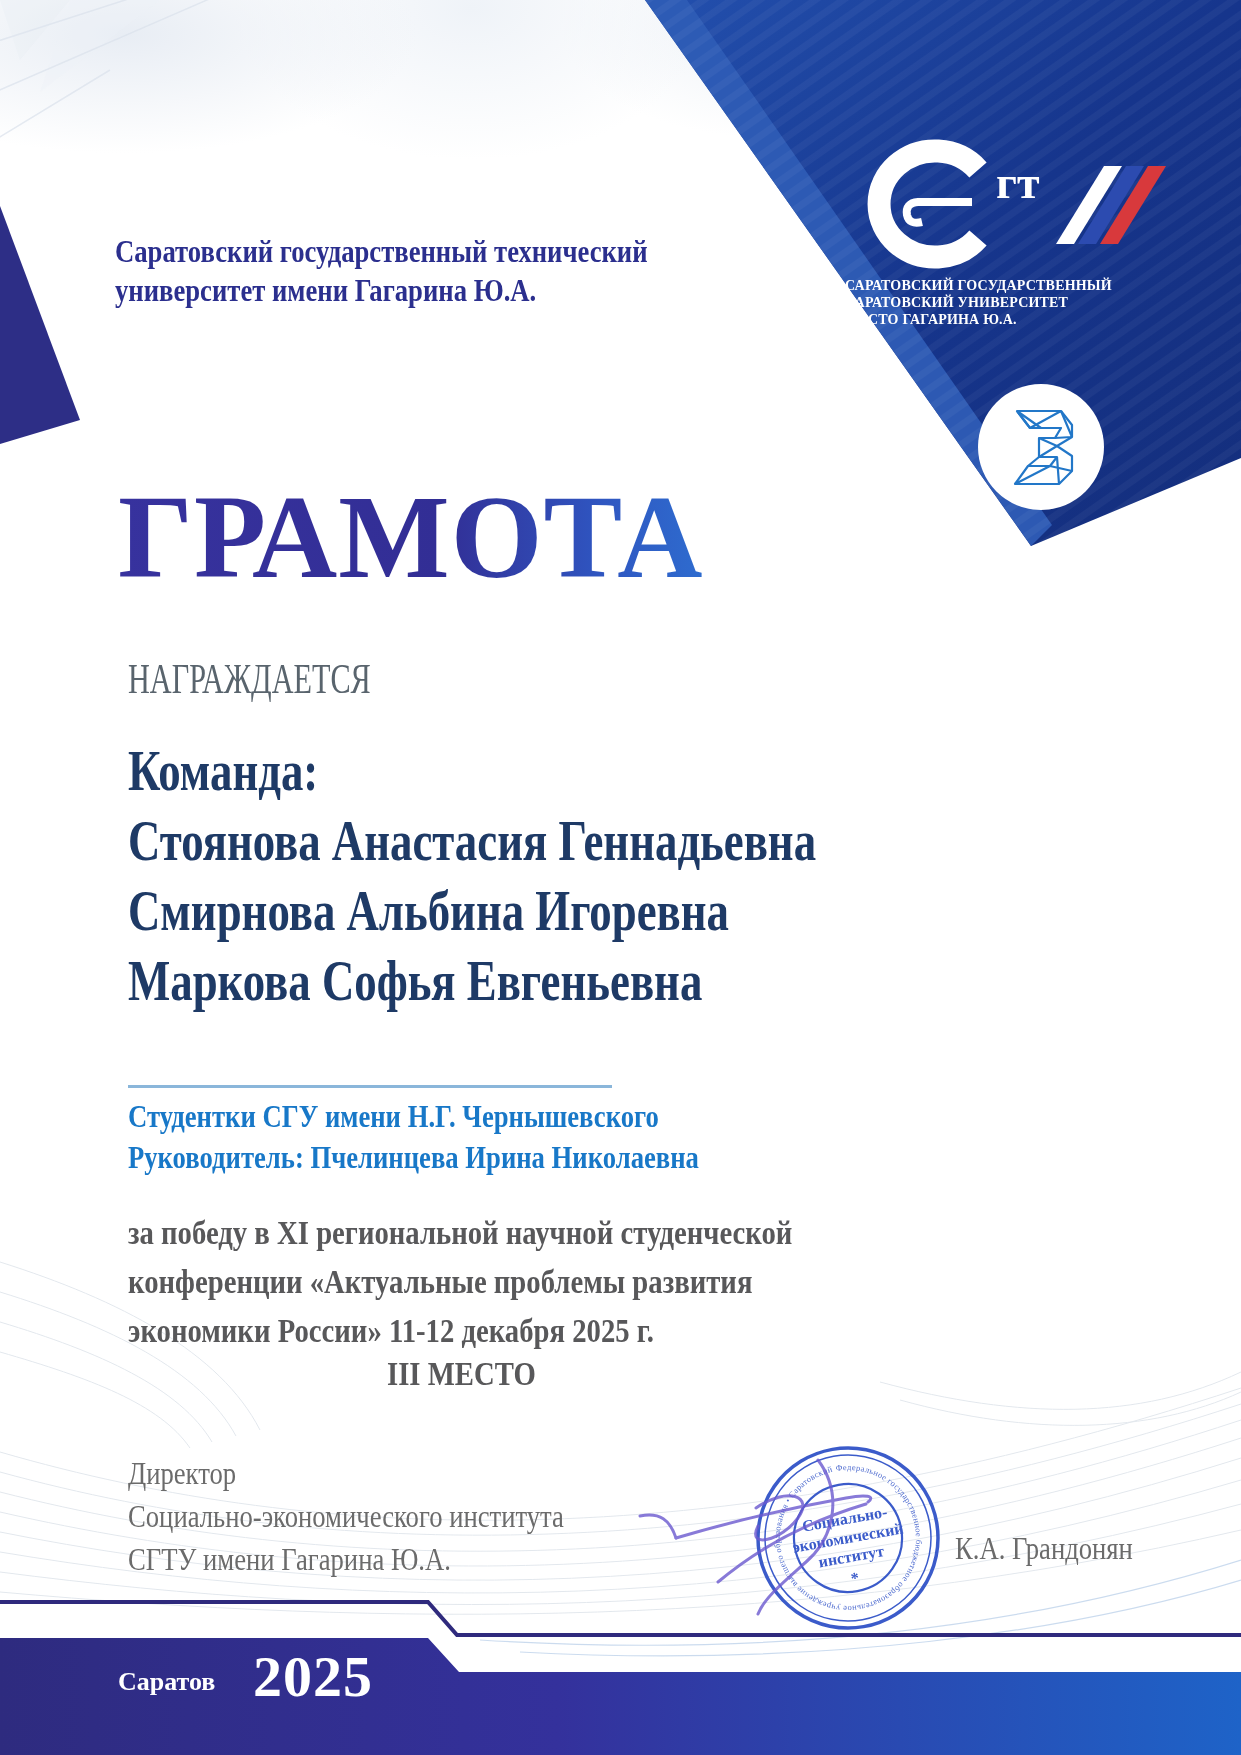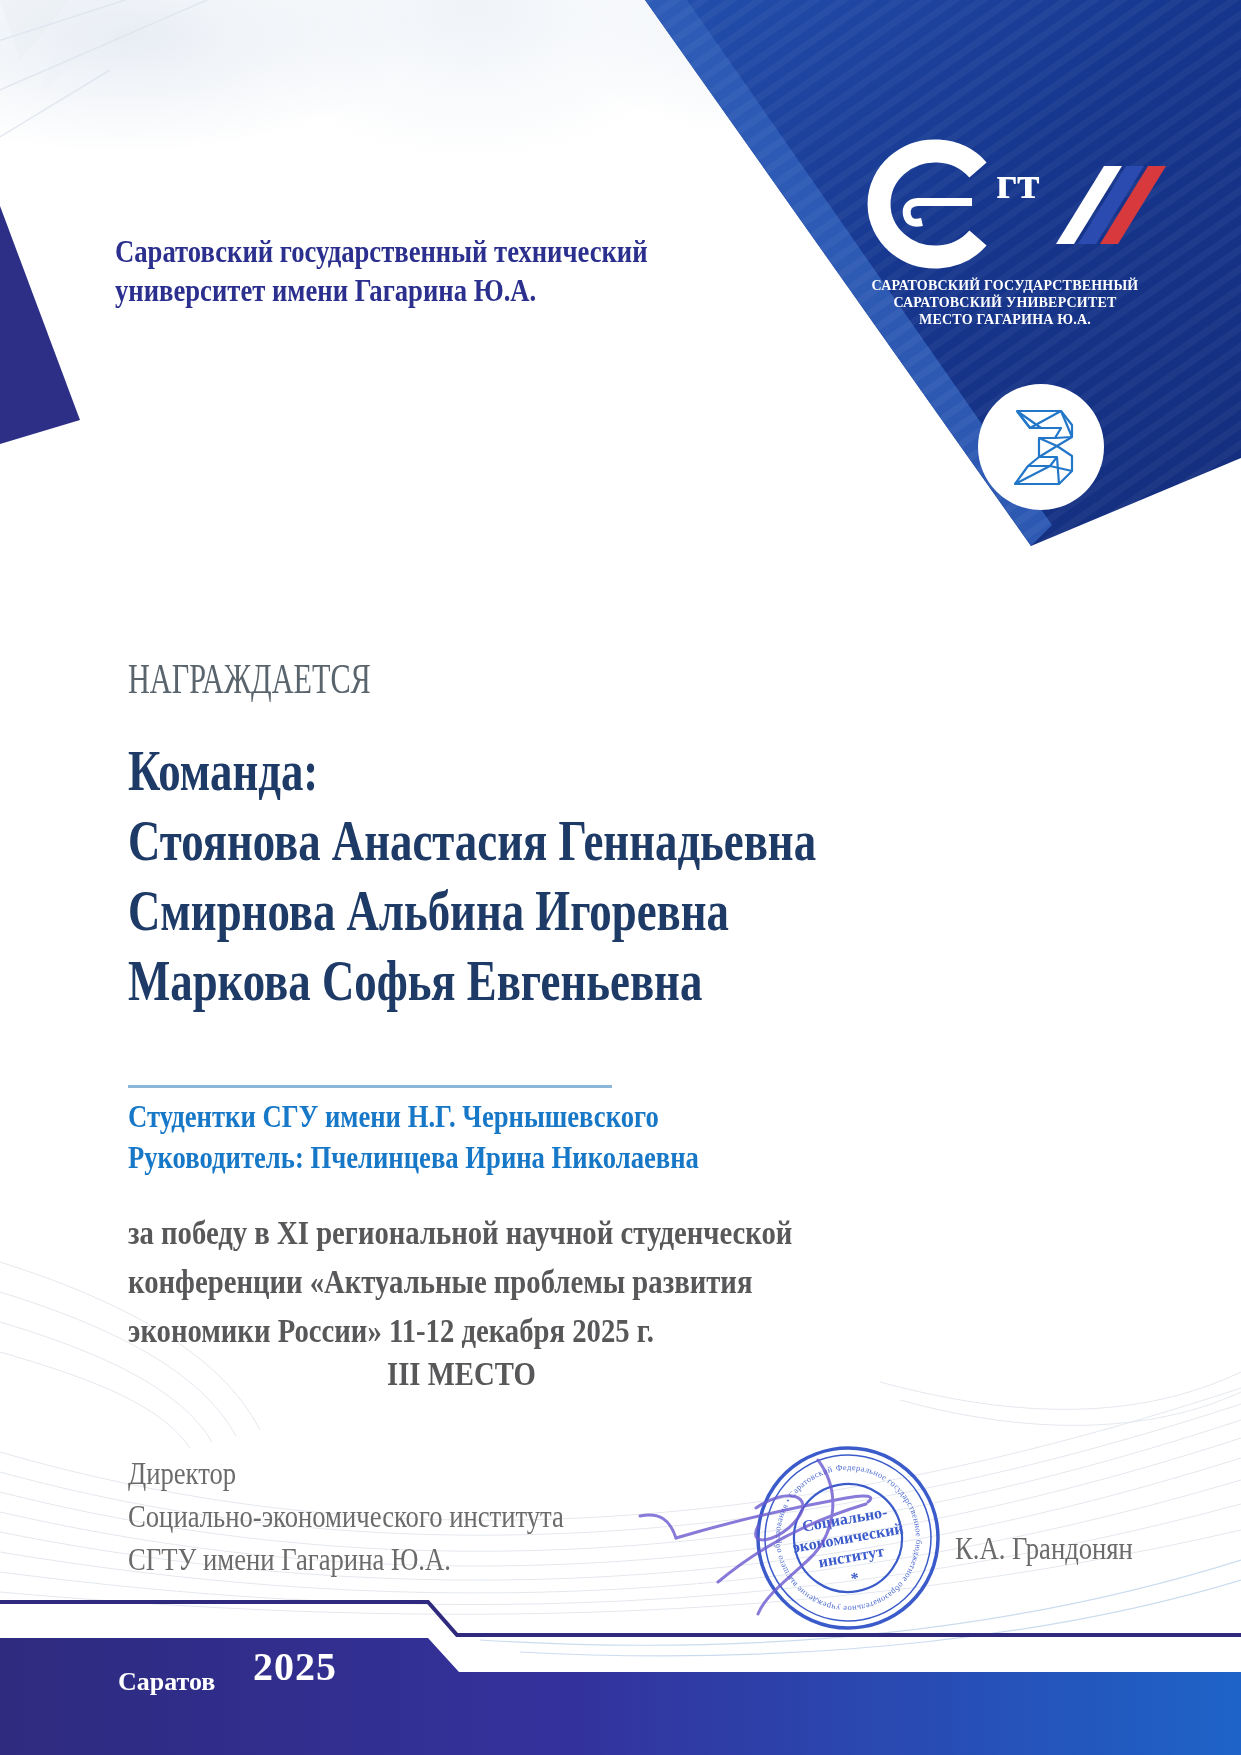--- a/index.html
+++ b/index.html
@@ -28,24 +28,24 @@
   .recipient{left:128px;top:736px;font-size:56px;font-weight:bold;color:#1e3a66;
              line-height:70px;transform:scaleX(.80);}
   .divider{left:128px;top:1085px;width:484px;height:3px;background:#8ab6da;z-index:2;}
   .affiliation{left:128px;top:1096px;font-size:31px;font-weight:bold;color:#1878c8;
                line-height:41px;transform:scaleX(.86);}
   .reason{left:128px;top:1209px;font-size:33px;font-weight:bold;color:#58585a;
           line-height:49px;transform:scaleX(.87);}
   .place{left:387px;top:1356px;font-size:33px;font-weight:bold;color:#58585a;transform:scaleX(.87);}
   .signer-title{left:128px;top:1452px;font-size:31px;color:#6b6b6b;line-height:43px;transform:scaleX(.86);}
   .signer-name{left:955px;top:1531px;font-size:31px;color:#6b6b6b;transform:scaleX(.86);}
-  .logo-caption{left:845px;top:277px;width:320px;text-align:center;color:#ffffff;
+  .logo-caption{left:845px;top:277px;width:320px;text-align:left;color:#ffffff;
                 font-size:14px;font-weight:bold;line-height:17px;letter-spacing:.2px;}
   .footer-city{left:118px;top:1667px;font-size:26px;font-weight:bold;color:#ffffff;z-index:3;}
-  .footer-year{left:253px;top:1643px;font-size:40px;font-weight:bold;color:#ffffff;
+  .footer-year{left:253px;top:1643px;font-size:58px;font-weight:bold;color:#ffffff;
                letter-spacing:1px;z-index:3;}
 </style>
 </head>
 <body>
 
 <div class="page">
 
   <div class="abs watermark"></div>
 
   <svg class="bg" width="1241" height="1755" viewBox="0 0 1241 1755">
@@ -149,20 +149,21 @@
     <div>Саратовский государственный технический</div>
     <div>университет имени Гагарина Ю.А.</div>
   </div>
 
   <div class="txt logo-caption">
     <div>САРАТОВСКИЙ ГОСУДАРСТВЕННЫЙ</div>
     <div>САРАТОВСКИЙ УНИВЕРСИТЕТ</div>
     <div>МЕСТО ГАГАРИНА Ю.А.</div>
   </div>
 
+  <div class="txt title">ГРАМОТА</div>
 
   <div class="txt awarded cond">НАГРАЖДАЕТСЯ</div>
 
   <div class="txt recipient cond">
     <div>Команда:</div>
     <div>Стоянова Анастасия Геннадьевна</div>
     <div>Смирнова Альбина Игоревна</div>
     <div>Маркова Софья Евгеньевна</div>
   </div>
 

